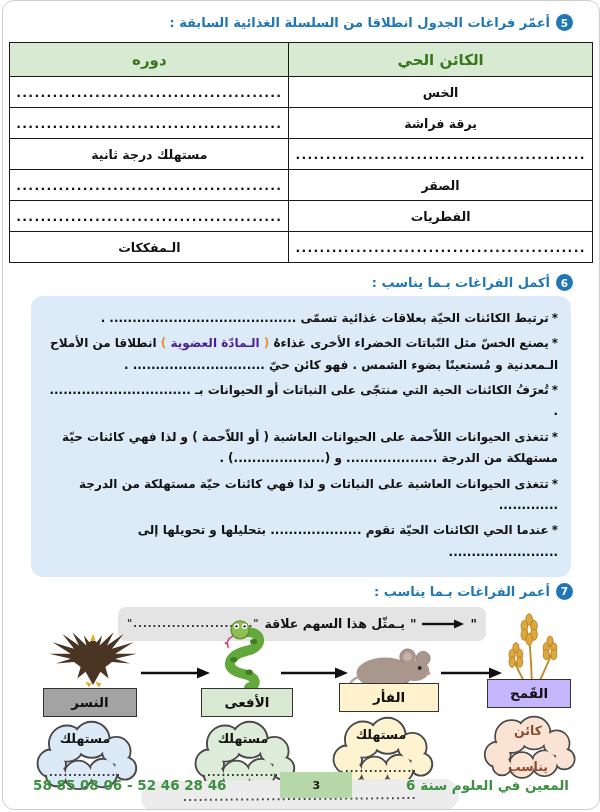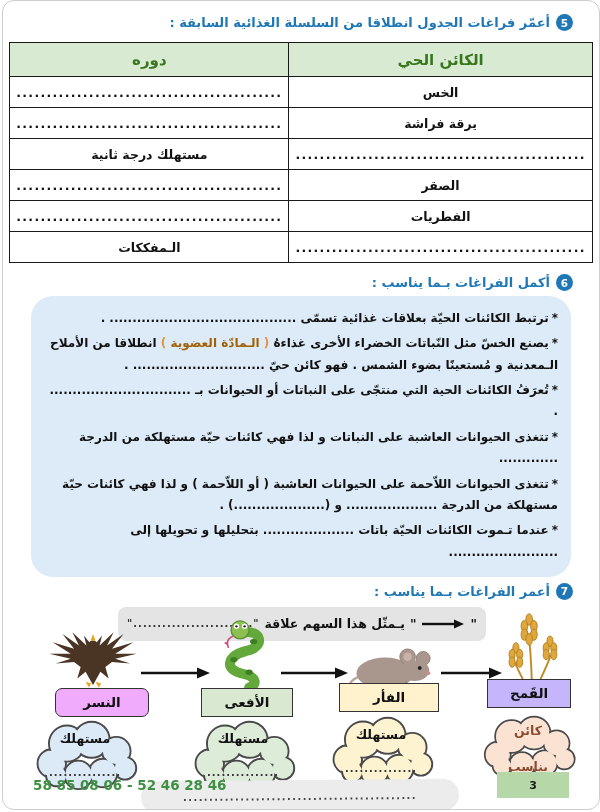--- a/index.html
+++ b/index.html
@@ -18,35 +18,35 @@
   
   table.tbl{border-collapse:collapse;margin:11px auto 0;}
   .tbl th,.tbl td{border:1.7px solid #1a1a1a;text-align:center;font-weight:bold;padding:0 6px;}
   .tbl th{background:#d9ead3;color:#38761d;font-size:15px;height:33px;}
   .tbl td{font-size:12.5px;height:30px;color:#111;}
   .col-org{width:216px;}
   .col-role{width:192px;}
   .dotcell{font-size:9px;letter-spacing:1.3px;color:#222;}
 
   
-  .fillbox{margin:5px 28px 0;background:#dcebf7;border-radius:22px;padding:8px 13px 10px;}
+  .fillbox{margin:5px 28px 0;background:#dcebf7;border-radius:12px;padding:8px 13px 10px;}
   .bullet{margin:4px 0;font-size:12px;font-weight:bold;color:#111;line-height:1.78;text-align:right;}
   .star{display:inline-block;margin-left:3px;}
-  .blue{color:#a16207;}
+  .blue{color:#4c1d95;}
   .paren{color:#e69138;}
 
   
   .diagram{position:relative;height:214px;margin-top:2px;}
   .note{position:absolute;top:5px;left:115px;width:368px;height:34px;background:#e4e4e4;border-radius:8px;
         display:flex;align-items:center;justify-content:center;gap:5px;font-weight:bold;font-size:12.5px;color:#111;}
   .organism{position:absolute;}
   .chain-arrow{position:absolute;top:64px;}
   .labelbox{position:absolute;height:29px;border:1.6px solid #333;display:flex;align-items:center;
             justify-content:center;font-weight:bold;font-size:13.5px;color:#111;box-sizing:border-box;}
-  .b1{background:#f0abfc;left:52px;top:86px;width:94px;border-radius:7px;}
+  .b1{background:#a3a3a3;left:40px;top:86px;width:94px;}
   .b2{background:#d9e8d0;left:198px;top:86px;width:92px;}
   .b3{background:#fff2cc;left:336px;top:81px;width:100px;}
   .b4{background:#c4b5fd;left:484px;top:77px;width:84px;}
   .cloud{position:absolute;width:112px;height:76px;}
   .cl1{left:26px;top:114px;}
   .cl2{left:184px;top:114px;}
   .cl3{left:322px;top:110px;}
   .cl4{left:474px;top:108px;width:102px;}
   .cloud-text{position:absolute;inset:0;display:flex;flex-direction:column;align-items:center;
               justify-content:center;font-weight:bold;font-size:12.5px;color:#111;line-height:1.25;padding-top:2px;gap:20px;}
@@ -110,23 +110,23 @@
 
   <div class="sec-header hdr6">
     <span class="badge">6</span>
     <span>أكمل الفراغات بـما يناسب :</span>
   </div>
 
   <div class="fillbox">
     <p class="bullet"><span class="star">*</span><span>ترتبط الكائنات الحيّة بعلاقات غذائية تسمّى ......................................... .</span></p>
     <p class="bullet"><span class="star">*</span><span>يصنع الخسّ مثل النّباتات الخضراء الأخرى غذاءهُ </span><span class="paren">( </span><span class="blue">الـمادّة العضوية</span><span class="paren"> )</span><span> انطلاقا من الأملاح الـمعدنية و مُستعينًا بضوء الشمس . فهو كائن حيّ ............................. .</span></p>
     <p class="bullet"><span class="star">*</span><span>تُعرَفُ الكائنات الحية التي منتجّى على النباتات أو الحيوانات بـ ............................... .</span></p>
+    <p class="bullet"><span class="star">*</span><span>تتغذى الحيوانات اللاّحمة على الحيوانات العاشبة ( أو اللاّحمة ) و لذا فهي كائنات حيّة مستهلكة من الدرجة .................... و (....................) .</span></p>
     <p class="bullet"><span class="star">*</span><span>تتغذى الحيوانات العاشبة على النباتات و لذا فهي كائنات حيّة مستهلكة من الدرجة .............</span></p>
-    <p class="bullet"><span class="star">*</span><span>تتغذى الحيوانات اللاّحمة على الحيوانات العاشبة ( أو اللاّحمة ) و لذا فهي كائنات حيّة مستهلكة من الدرجة .................... و (....................) .</span></p>
-    <p class="bullet"><span class="star">*</span><span>عندما تـموت الكائنات الحيّة باتات .................... بتحليلها و تحويلها إلى ........................</span></p>
+    <p class="bullet"><span class="star">*</span><span>عندما الحي الكائنات الحيّة تقوم .................... بتحليلها و تحويلها إلى ........................</span></p>
   </div>
 
   <div class="sec-header hdr7">
     <span class="badge">7</span>
     <span>أعمر الفراغات بـما يناسب :</span>
   </div>
 
   <div class="diagram">
 
     <div class="note">
@@ -344,15 +344,16 @@
     </div>
 
     <div class="band">
       <span class="band-dots">.............................................</span>
     </div>
   </div>
 
   <div class="footer">
     <span class="phone">58 85 08 06 - 52 46 28 46</span>
     <span class="pagebox">3</span>
+    <span class="book">المعين في العلوم سنة 6</span>
   </div>
 
 </div>
 
 </body></html>

